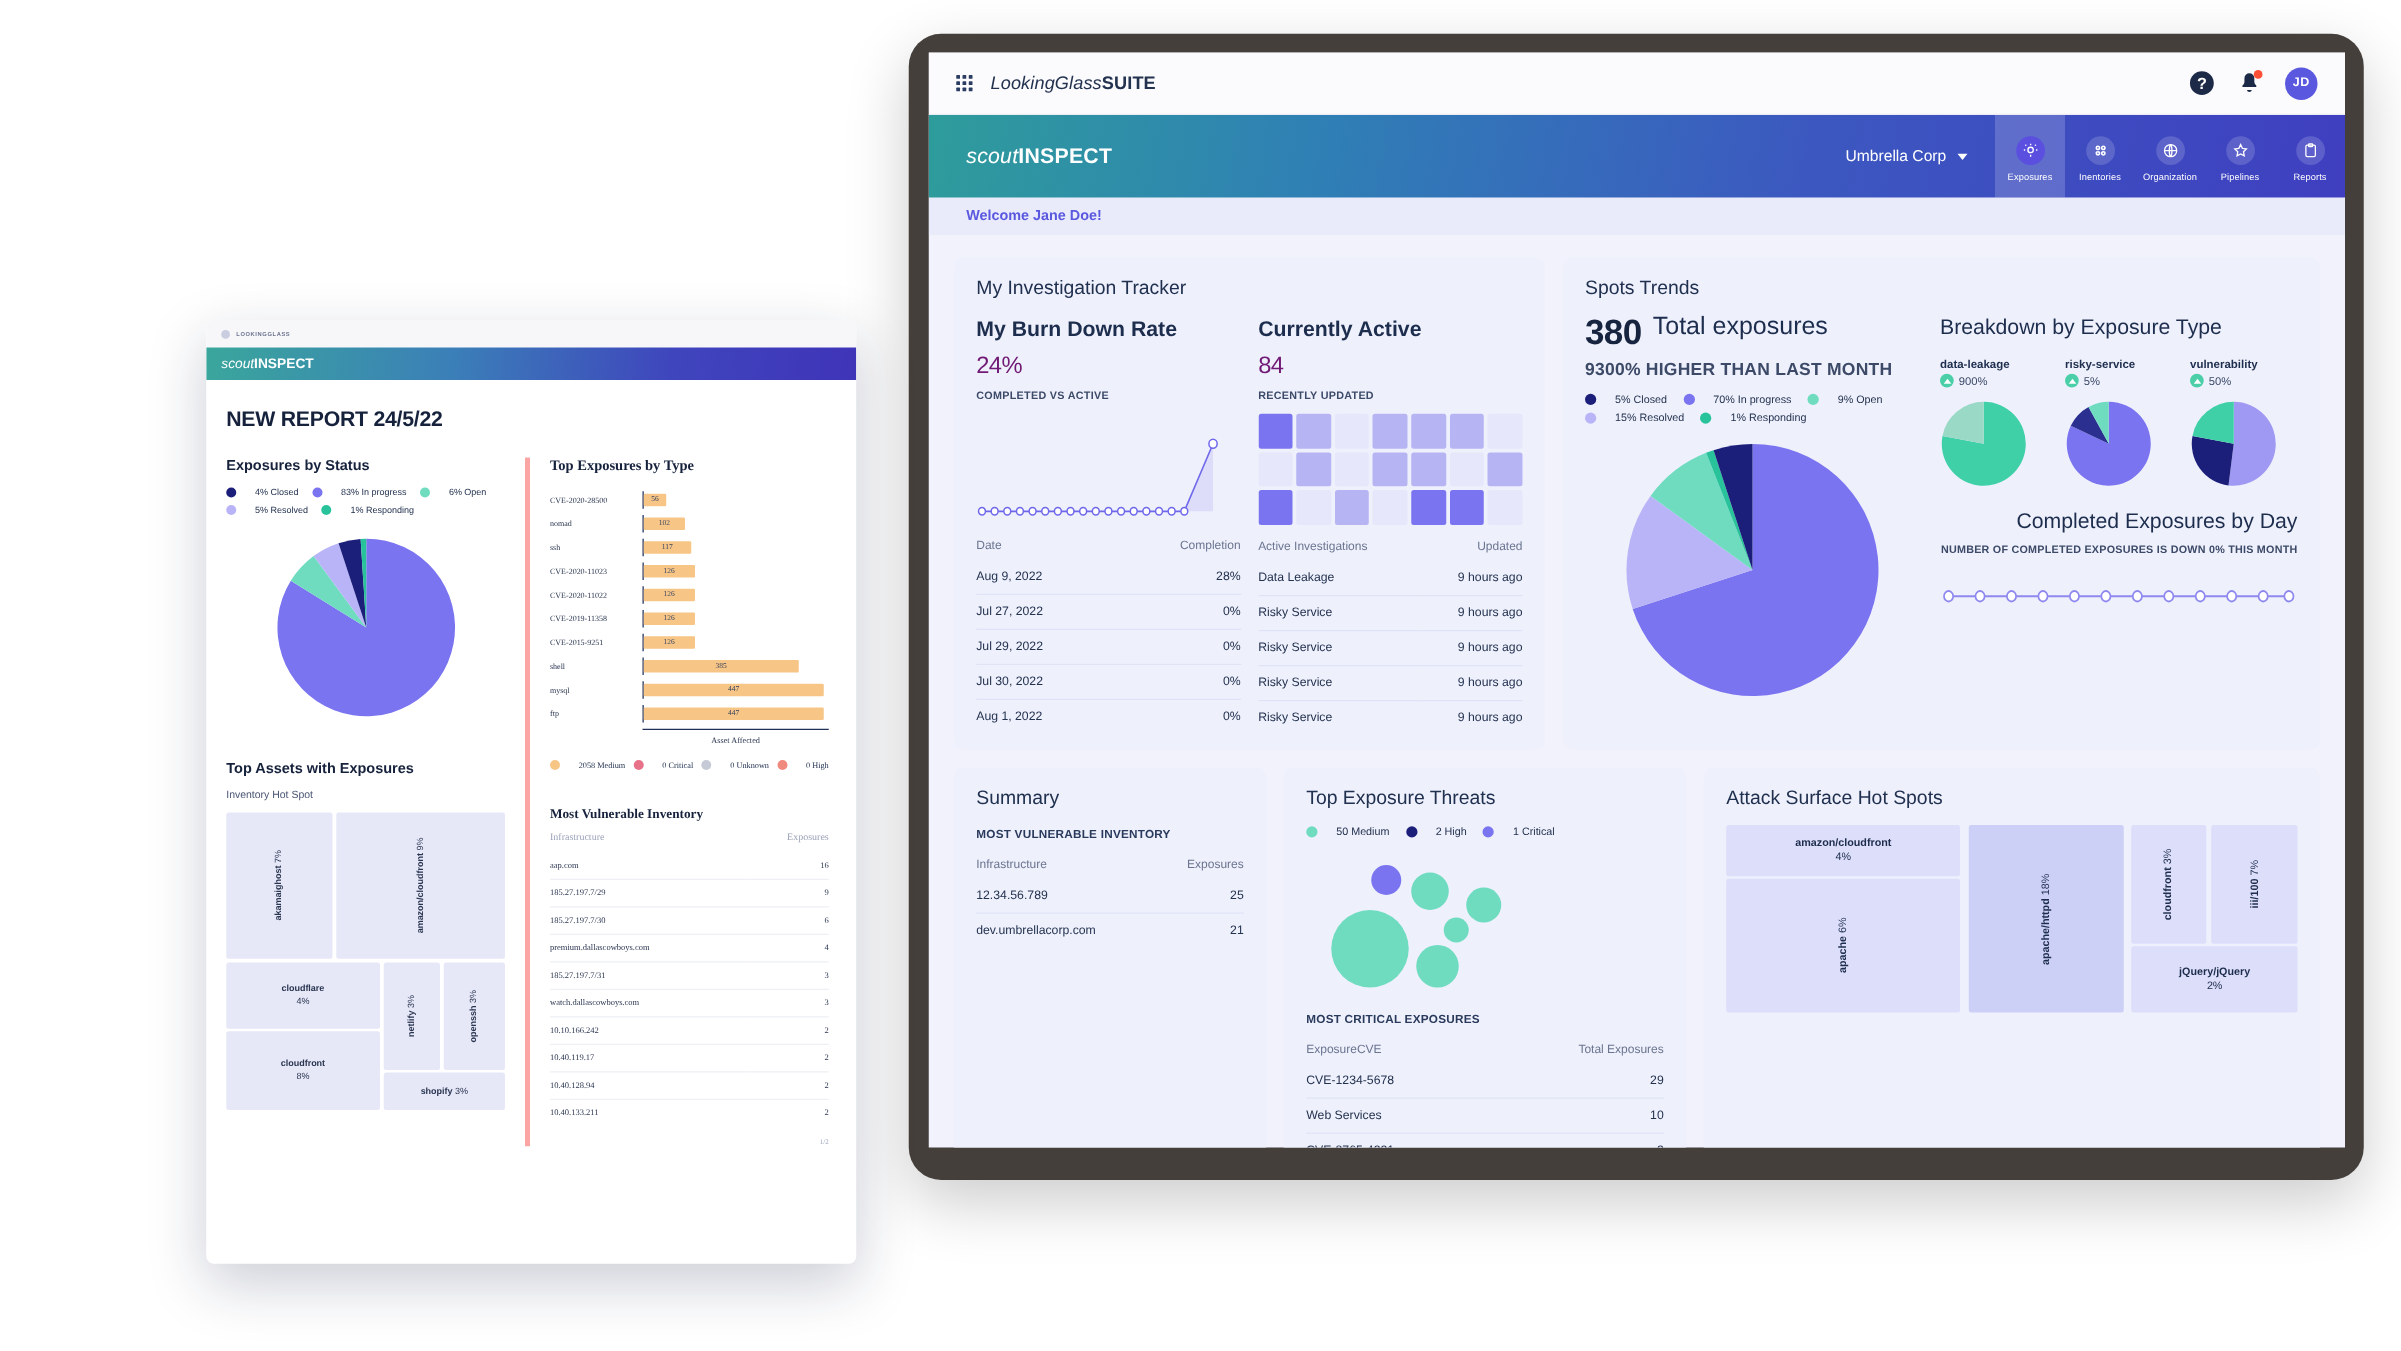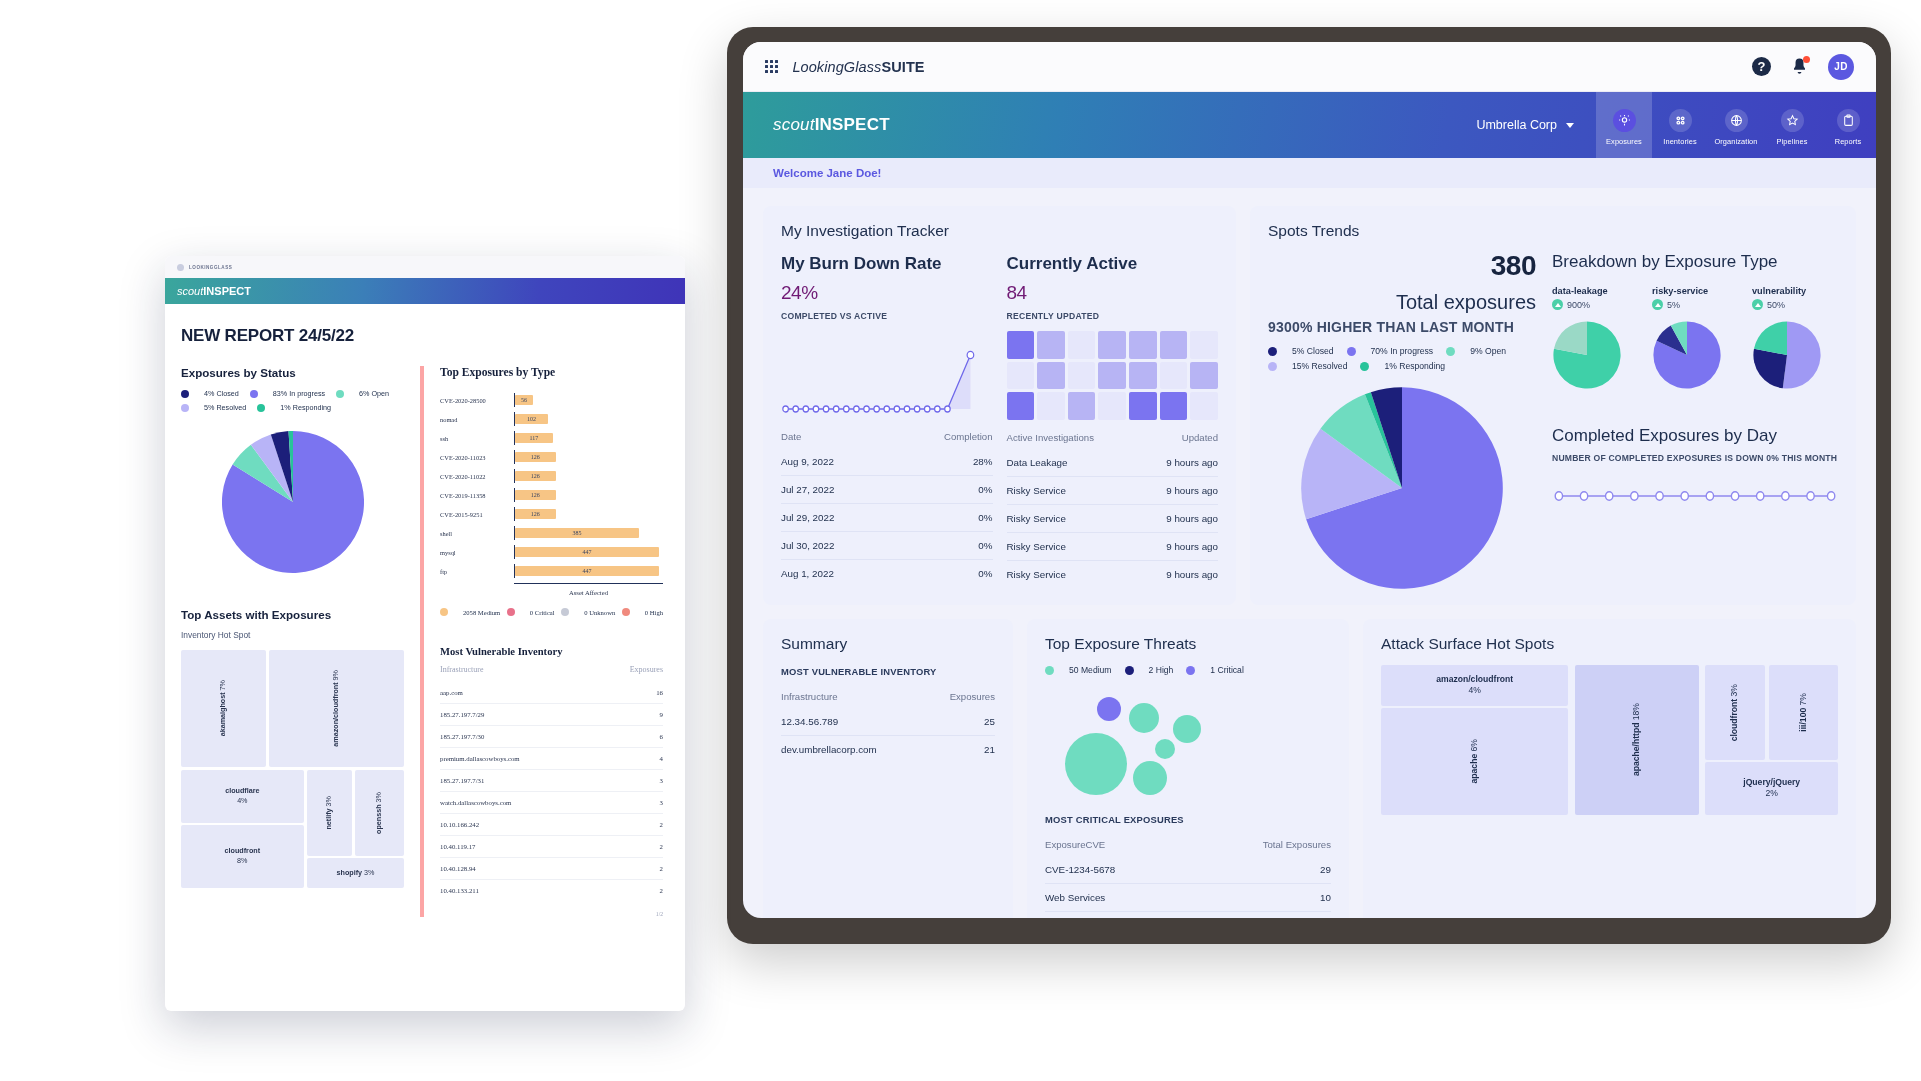--- a/index.html
+++ b/index.html
@@ -19,21 +19,20 @@
     background: #453f3b;
     border-radius: 26px;
     box-shadow: 0 18px 50px rgba(0,0,0,0.20);
   }
   #device-screen {
     position: absolute;
     left: 743px; top: 42px;
     width: 1133px; height: 876px;
     background: #f1f2fb;
     overflow: hidden;
-    border-radius: 18px;
   }
 
   
   .suite-bar {
     height: 50px;
     background: #fbfbfd;
     display: flex;
     align-items: center;
     padding: 0 22px;
     border-bottom: 1px solid #ececf4;
@@ -102,40 +101,40 @@
   .mini-table tr:first-child td { border-top: none; }
 
   .heat { display:grid; grid-template-columns: repeat(7, 1fr); gap: 3px; margin-top: 10px; }
   .heat div { padding-top: 100%; border-radius:2px; }
 
   
   #issue-card { flex:1; padding: 16px 18px 12px 18px; }
   .it2 { display:flex; gap: 16px; margin-top: 10px; }
   .it2-left { width: 268px; }
   .it2-right { flex:1; }
-  .tot-line { display:flex; align-items:flex-end; gap:9px;flex-direction:column; }
+  .tot-line { display:flex; align-items:flex-start; gap:9px; }
   .tot-num { font-size: 28px; font-weight:800; color:#17243f; letter-spacing:-.5px;}
   .tot-lab { font-size: 20px; font-weight:400; color:#1d2d4d; }
   .sub-kick { font-size: 14px; font-weight:700; color:#3c4a68; letter-spacing:.2px; margin-top:5px; }
   .legend { display:flex; flex-wrap:wrap; gap: 5px 13px; margin-top: 11px; }
   .lg { display:flex; align-items:center; gap:15px; font-size:8.6px; color:#23324f; }
   .lg i { width:9px; height:9px; border-radius:50%; display:block; }
 
   .pie-wrap { margin-top: 12px; display:flex; justify-content:center; }
 
   .bd-title { font-size: 17px; font-weight:400; color:#1d2d4d; line-height:1.42; }
   .bd-row { display:flex; gap: 14px; margin-top: 12px; }
   .bd-item { width: 86px; }
   .bd-name { font-size: 9.2px; font-weight:700; color:#1d2d4d; }
   .bd-pct { display:flex; align-items:center; gap:4px; margin-top:3px; font-size:9px; color:#3c4a68; }
   .up-badge { width:11px; height:11px; border-radius:50%; background:#4bcfa8; display:flex; align-items:center; justify-content:center; }
   .up-badge div { width:0;height:0;border-left:3px solid transparent;border-right:3px solid transparent;border-bottom:4px solid #fff; }
   .bd-pie { margin-top: 10px; }
 
-  .ced { margin-top: 32px; }
+  .ced { margin-top: 12px; text-align: right; }
   .ced-title { font-size: 17px; font-weight:400; color:#1d2d4d; }
   .ced-sub { font-size: 8.6px; font-weight:700; color:#3c4a68; letter-spacing:.2px; margin-top:6px; line-height:1.5; }
   .ced-chart { margin-top: 18px; height: 26px; }
 
   
   .row2 { margin-top: 14px; }
   #summary-card { width: 250px; padding: 16px 18px; }
   #threats-card { width: 322px; padding: 16px 18px; }
   #hotspots-card { flex:1; padding: 16px 18px; }
   .sec-kick { font-size: 9.4px; font-weight:700; color:#2a3a5c; letter-spacing:.2px; line-height:1.45; margin-top:12px;}

